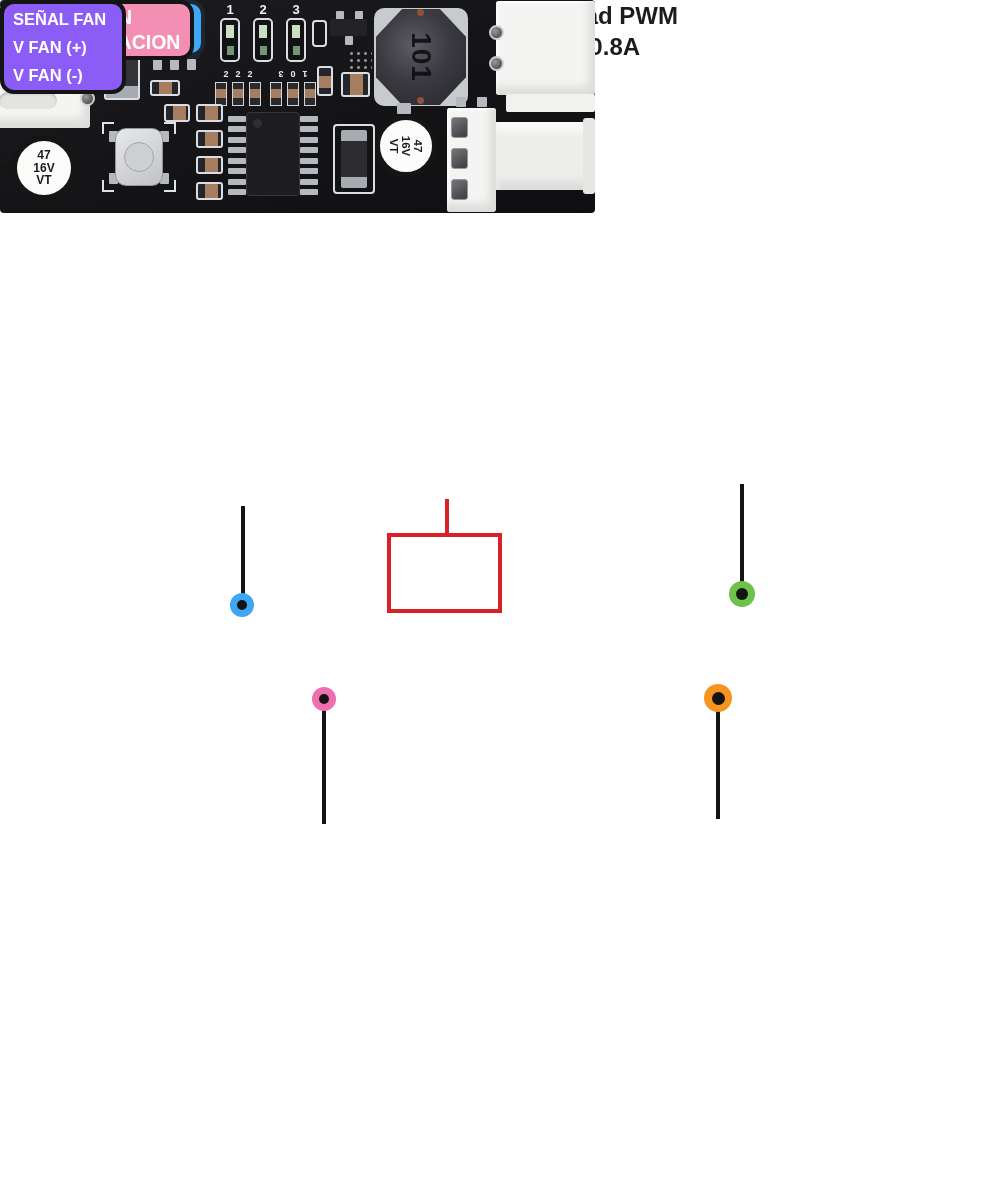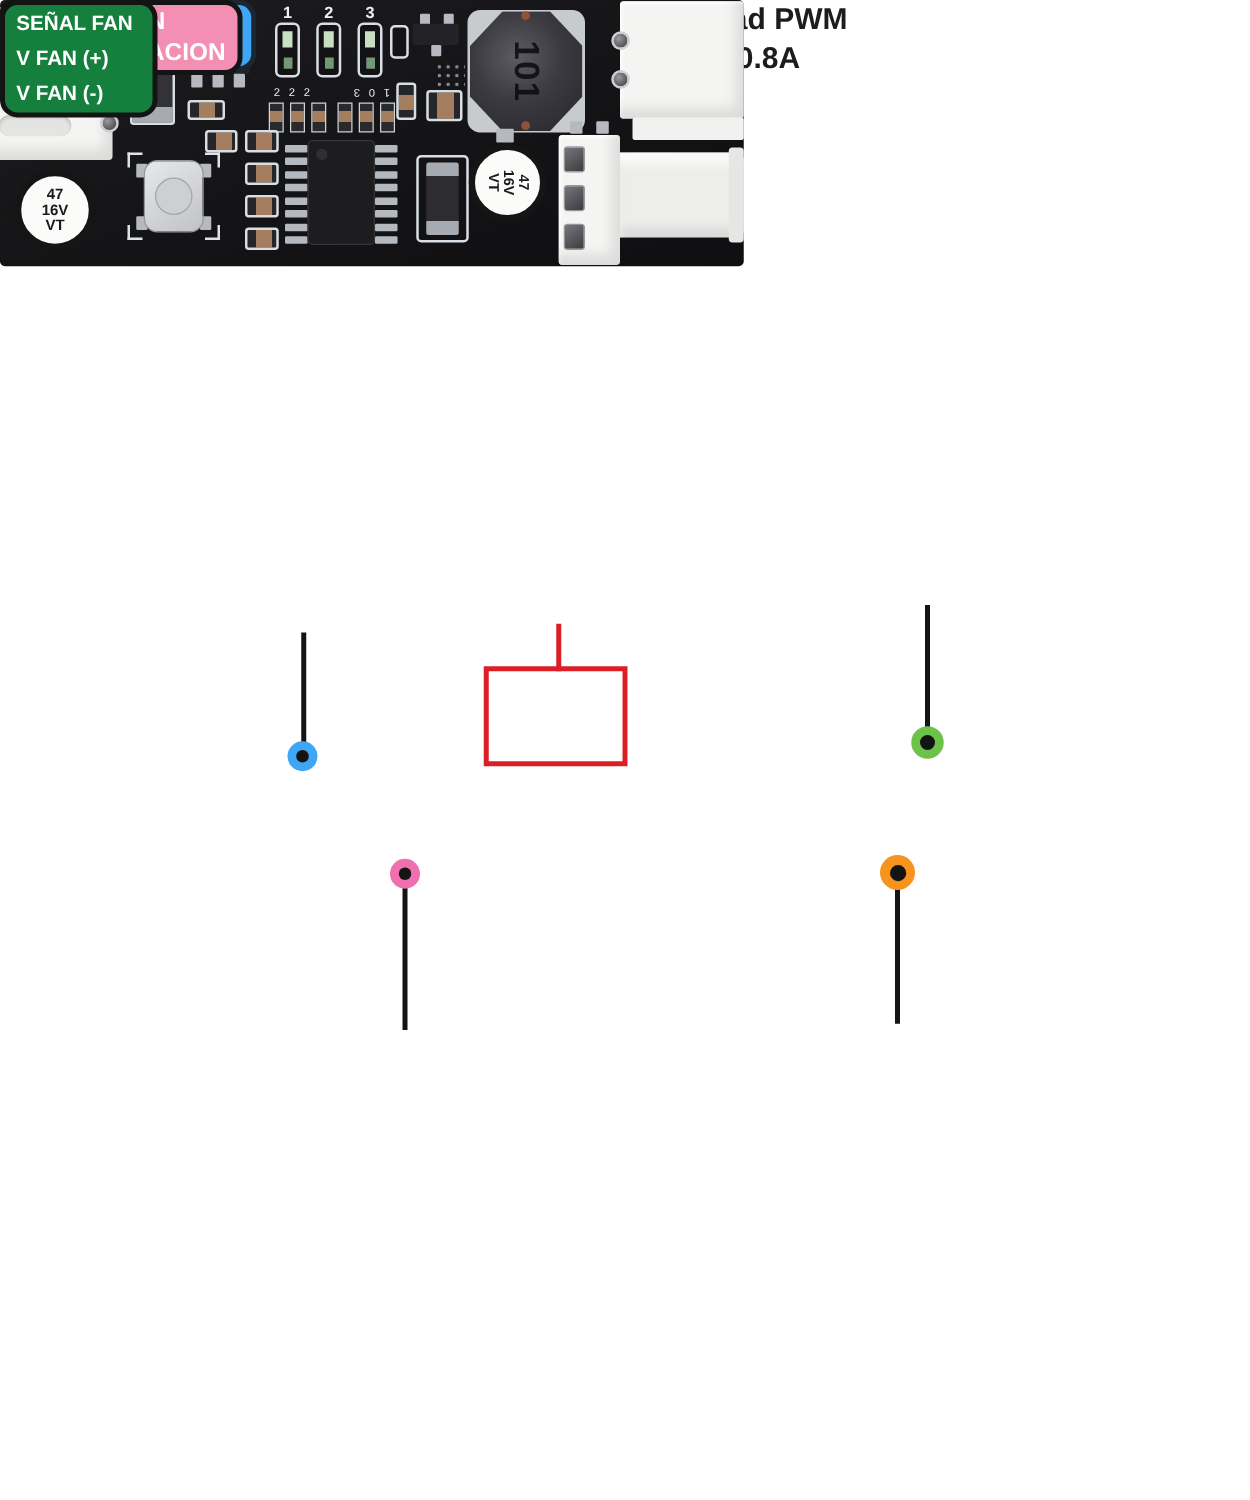--- a/index.html
+++ b/index.html
@@ -17,21 +17,21 @@
   .label-box{display:flex;flex-direction:column;align-items:center;justify-content:center;
              color:#ffffff;font-weight:bold;text-align:center;z-index:40;}
   .lb-power{left:140;top:452;width:205px;height:57px;background:#3ea6f2;
             border:4px solid #1c2733;border-radius:14px;font-size:17.5px;line-height:23px;}
   .lb-led{left:378;top:444;width:136px;height:57px;background:#ee2a24;
           border:4px solid #141414;border-radius:14px;font-size:17px;line-height:23px;}
   .lb-ntc{left:710;top:453;width:64px;height:34px;background:#7cc74f;
           border:4px solid #141414;border-radius:9px;font-size:16px;}
   .lb-btn{left:230;top:823;width:194px;height:60px;background:#f48fb4;
           border:4px solid #141414;border-radius:14px;font-size:19.5px;line-height:25px;}
-  .lb-fan{left:655;top:818;width:126px;height:94px;background:#15803d;
+  .lb-fan{left:655;top:818;width:126px;height:94px;background:#8b5cf6;
           border:4px solid #141414;border-radius:14px;font-size:16.5px;line-height:28px;
           align-items:flex-start;padding-left:9px;text-align:left;}
 
   
   .cline{width:4px;background:#141414;z-index:20;}
   .cline-red{width:4px;background:#da1f26;z-index:25;}
   .ledbox{border:4px solid #da1f26;z-index:25;background:transparent;}
   .dot{border-radius:50%;display:flex;align-items:center;justify-content:center;z-index:30;}
   .dot-core{background:#141414;border-radius:50%;}
 
@@ -48,21 +48,21 @@
        display:flex;flex-direction:column;align-items:center;justify-content:center;
        font-size:12px;line-height:12.5px;font-weight:bold;}
   .wedge-l{width:0;height:0;border-top:7px solid transparent;border-bottom:7px solid transparent;
            border-right:9px solid #151515;}
   .wedge-r{width:0;height:0;border-top:7px solid transparent;border-bottom:7px solid transparent;
            border-left:9px solid #151515;}
   .silk{border:2px solid #d8dee4;border-radius:4px;background:#141416;}
   .metal{background:#b6bac0;border-radius:1px;}
   .ledcell{border:2px solid #d8dee4;border-radius:5px;background:#121214;}
   .lednum{font-size:13px;font-weight:bold;color:#eef1f3;text-align:center;}
-  .rtext{font-size:9px;font-weight:normal;color:#e8ecef;letter-spacing:7px;}
+  .rtext{font-size:9px;font-weight:bold;color:#e8ecef;letter-spacing:7px;text-align:center;}
   .rchip{width:10px;height:22px;border:1px solid #cfd5da;
          background:linear-gradient(180deg,#2a2a2d 0 6px,#a57e5f 6px 15px,#2a2a2d 15px);}
   .hchip{border:2px solid #d8dee4;border-radius:3px;
          background:linear-gradient(90deg,#26262a 0 7px,#a57e5f 7px 20px,#26262a 20px);}
   .pad{width:18px;height:6px;background:#b3b9bf;border-radius:1px;}
   .fpin{width:17px;height:21px;background:linear-gradient(145deg,#77777b,#3c3c40);
         border:1px solid #97979b;border-radius:3px;}
   .corner{width:12px;height:12px;}
 </style>
 </head>

